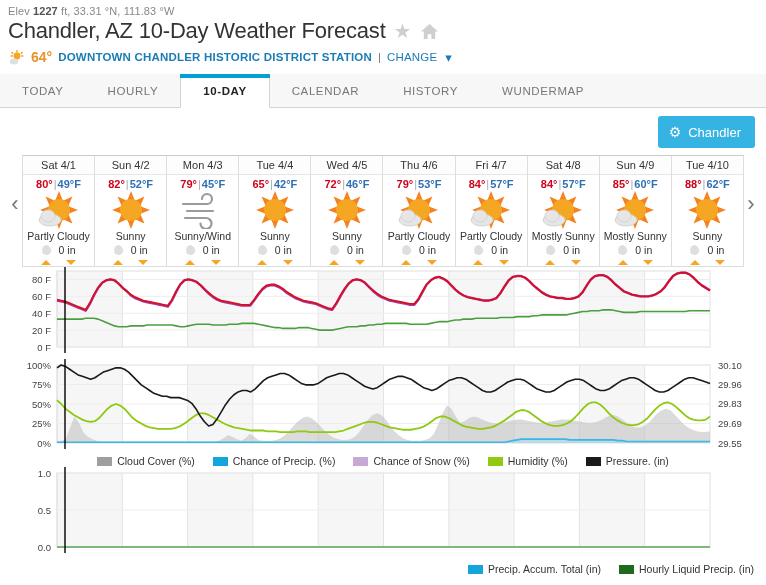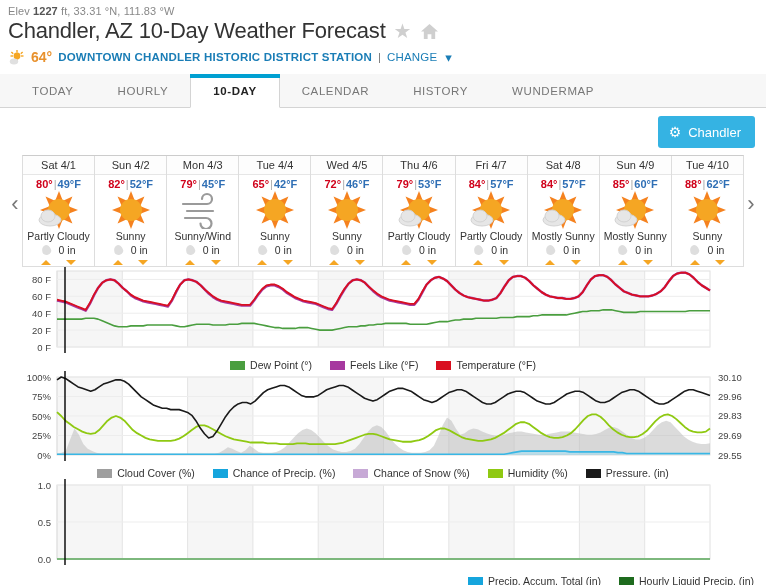--- a/index.html
+++ b/index.html
@@ -35,21 +35,21 @@
   .station-name {
     color:#1a7db6; font-weight:bold; font-size:11.5px; letter-spacing:.2px;
   }
   .sep { color:#777; font-size:11.5px; }
   .change-link { color:#1a7db6; font-size:11.5px; letter-spacing:.2px; }
   .chev-down { color:#1a7db6; font-size:13px; margin-left:2px; }
 
   
   .tabs {
     margin-top:9px; height:34px; border-bottom:1px solid #d4d4d4;
-    background:#f7f7f7; display:flex; align-items:stretch; padding-left:10px;
+    background:#f7f7f7; display:flex; align-items:stretch; 
     position:relative;
   }
   .tab {
     display:flex; align-items:center; justify-content:center;
     font-size:11.5px; color:#777; letter-spacing:.6px;
     padding:0 22px; position:relative;
   }
   .tab.active {
     background:#fff; color:#222; font-weight:bold;
     border-left:1px solid #d4d4d4; border-right:1px solid #d4d4d4;
@@ -641,34 +641,20 @@
         <line x1="57" y1="46.22222222222222" x2="710" y2="46.22222222222222" stroke="#ededed" stroke-width="1"></line>
         <text x="51" y="32.833333333333336" font-size="9.5" font-family="&quot;Liberation Sans&quot;, sans-serif" fill="#444" text-anchor="end">60 F</text>
         <line x1="57" y1="29.333333333333336" x2="710" y2="29.333333333333336" stroke="#ededed" stroke-width="1"></line>
         <text x="51" y="15.944444444444443" font-size="9.5" font-family="&quot;Liberation Sans&quot;, sans-serif" fill="#444" text-anchor="end">80 F</text>
         <line x1="57" y1="12.444444444444443" x2="710" y2="12.444444444444443" stroke="#ededed" stroke-width="1"></line>
         <path d="M57.00 52.13 L61.11 52.13 L65.21 52.13 L69.32 52.13 L73.43 52.13 L77.53 52.13 L81.64 52.13 L85.75 51.29 L89.86 51.29 L93.96 51.29 L98.07 52.13 L102.18 53.82 L106.28 55.51 L110.39 57.20 L114.50 58.89 L118.60 59.73 L122.71 59.73 L126.82 59.73 L130.92 58.89 L135.03 58.89 L139.14 58.89 L143.25 58.89 L147.35 58.04 L151.46 58.04 L155.57 58.04 L159.67 58.04 L163.78 58.04 L167.89 58.04 L171.99 58.04 L176.10 58.89 L180.21 59.73 L184.31 59.73 L188.42 58.89 L192.53 58.04 L196.64 57.20 L200.74 57.20 L204.85 57.20 L208.96 57.20 L213.06 58.04 L217.17 58.04 L221.28 58.04 L225.38 58.04 L229.49 57.20 L233.60 57.20 L237.70 57.20 L241.81 56.36 L245.92 56.36 L250.03 56.36 L254.13 56.36 L258.24 57.20 L262.35 58.04 L266.45 58.89 L270.56 59.73 L274.67 60.58 L278.77 60.58 L282.88 61.42 L286.99 61.42 L291.09 61.42 L295.20 61.42 L299.31 60.58 L303.42 60.58 L307.52 60.58 L311.63 61.42 L315.74 62.27 L319.84 63.11 L323.95 63.11 L328.06 63.11 L332.16 63.11 L336.27 62.27 L340.38 61.42 L344.48 60.58 L348.59 59.73 L352.70 59.73 L356.81 59.73 L360.91 58.89 L365.02 58.89 L369.13 58.04 L373.23 58.04 L377.34 57.20 L381.45 57.20 L385.55 56.36 L389.66 56.36 L393.77 56.36 L397.87 56.36 L401.98 56.36 L406.09 56.36 L410.19 57.20 L414.30 57.20 L418.41 57.20 L422.52 57.20 L426.62 57.20 L430.73 56.36 L434.84 55.51 L438.94 54.67 L443.05 54.67 L447.16 54.67 L451.26 53.82 L455.37 52.98 L459.48 52.98 L463.58 52.13 L467.69 52.13 L471.80 52.13 L475.91 51.29 L480.01 51.29 L484.12 51.29 L488.23 51.29 L492.33 51.29 L496.44 51.29 L500.55 50.44 L504.65 50.44 L508.76 50.44 L512.87 50.44 L516.97 49.60 L521.08 49.60 L525.19 49.60 L529.30 49.60 L533.40 48.76 L537.51 48.76 L541.62 47.91 L545.72 47.91 L549.83 47.91 L553.94 47.91 L558.04 47.91 L562.15 47.91 L566.26 47.91 L570.36 47.07 L574.47 46.22 L578.58 45.38 L582.69 44.53 L586.79 44.53 L590.90 43.69 L595.01 43.69 L599.11 43.69 L603.22 42.84 L607.33 42.84 L611.43 42.84 L615.54 43.69 L619.65 44.53 L623.75 45.38 L627.86 45.38 L631.97 45.38 L636.08 45.38 L640.18 44.53 L644.29 44.53 L648.40 44.53 L652.50 44.53 L656.61 44.53 L660.72 44.53 L664.82 44.53 L668.93 44.53 L673.04 44.53 L677.14 44.53 L681.25 44.53 L685.36 44.53 L689.47 43.69 L693.57 43.69 L697.68 43.69 L701.79 43.69 L705.89 43.69 L710.00 43.69 " fill="none" stroke="#4a9e3f" stroke-width="1.6" stroke-linejoin="round"></path>
         <path d="M57.00 33.56 L61.11 34.40 L65.21 35.24 L69.32 36.93 L73.43 38.62 L77.53 40.31 L81.64 42.00 L85.75 43.69 L89.86 36.93 L93.96 28.49 L98.07 20.89 L102.18 15.82 L106.28 13.29 L110.39 12.44 L114.50 13.29 L118.60 16.67 L122.71 20.89 L126.82 24.27 L130.92 28.49 L135.03 31.02 L139.14 32.71 L143.25 34.40 L147.35 35.24 L151.46 36.09 L155.57 36.93 L159.67 37.78 L163.78 38.62 L167.89 39.47 L171.99 33.56 L176.10 25.11 L180.21 17.51 L184.31 13.29 L188.42 12.44 L192.53 13.29 L196.64 14.98 L200.74 18.36 L204.85 22.58 L208.96 26.80 L213.06 30.18 L217.17 32.71 L221.28 34.40 L225.38 35.24 L229.49 36.09 L233.60 36.93 L237.70 37.78 L241.81 38.62 L245.92 38.62 L250.03 38.62 L254.13 33.56 L258.24 27.64 L262.35 22.58 L266.45 19.20 L270.56 18.36 L274.67 18.36 L278.77 20.04 L282.88 22.58 L286.99 25.96 L291.09 28.49 L295.20 31.02 L299.31 32.71 L303.42 34.40 L307.52 35.24 L311.63 36.09 L315.74 36.93 L319.84 38.62 L323.95 40.31 L328.06 42.00 L332.16 42.84 L336.27 36.93 L340.38 29.33 L344.48 22.58 L348.59 16.67 L352.70 13.29 L356.81 12.44 L360.91 13.29 L365.02 15.82 L369.13 20.04 L373.23 24.27 L377.34 27.64 L381.45 30.18 L385.55 31.87 L389.66 33.56 L393.77 34.40 L397.87 35.24 L401.98 36.09 L406.09 36.93 L410.19 37.78 L414.30 37.78 L418.41 32.71 L422.52 25.11 L426.62 17.51 L430.73 13.29 L434.84 10.76 L438.94 9.91 L443.05 11.60 L447.16 14.13 L451.26 18.36 L455.37 22.58 L459.48 25.96 L463.58 28.49 L467.69 30.18 L471.80 31.02 L475.91 31.87 L480.01 32.71 L484.12 33.56 L488.23 33.56 L492.33 32.71 L496.44 31.02 L500.55 25.96 L504.65 19.20 L508.76 13.29 L512.87 9.91 L516.97 9.07 L521.08 9.07 L525.19 10.76 L529.30 14.13 L533.40 18.36 L537.51 21.73 L541.62 25.11 L545.72 27.64 L549.83 29.33 L553.94 30.18 L558.04 31.02 L562.15 31.02 L566.26 31.87 L570.36 31.87 L574.47 31.02 L578.58 29.33 L582.69 25.11 L586.79 18.36 L590.90 12.44 L595.01 9.07 L599.11 8.22 L603.22 8.22 L607.33 9.91 L611.43 13.29 L615.54 17.51 L619.65 20.89 L623.75 24.27 L627.86 25.96 L631.97 27.64 L636.08 28.49 L640.18 29.33 L644.29 29.33 L648.40 29.33 L652.50 28.49 L656.61 26.80 L660.72 24.27 L664.82 20.04 L668.93 14.13 L673.04 9.07 L677.14 6.53 L681.25 5.69 L685.36 5.69 L689.47 7.38 L693.57 10.76 L697.68 14.98 L701.79 18.36 L705.89 20.89 L710.00 23.42 " fill="none" stroke="#a6389f" stroke-width="2.4" stroke-linejoin="round"></path>
         <path d="M57.00 32.71 L61.11 33.56 L65.21 34.40 L69.32 36.09 L73.43 37.78 L77.53 39.47 L81.64 41.16 L85.75 42.84 L89.86 36.09 L93.96 27.64 L98.07 20.89 L102.18 15.82 L106.28 13.29 L110.39 12.44 L114.50 13.29 L118.60 16.67 L122.71 20.89 L126.82 24.27 L130.92 27.64 L135.03 30.18 L139.14 31.87 L143.25 33.56 L147.35 34.40 L151.46 35.24 L155.57 36.09 L159.67 36.93 L163.78 37.78 L167.89 38.62 L171.99 32.71 L176.10 24.27 L180.21 17.51 L184.31 13.29 L188.42 12.44 L192.53 13.29 L196.64 14.98 L200.74 18.36 L204.85 22.58 L208.96 25.96 L213.06 29.33 L217.17 31.87 L221.28 33.56 L225.38 34.40 L229.49 35.24 L233.60 36.09 L237.70 36.93 L241.81 37.78 L245.92 37.78 L250.03 37.78 L254.13 32.71 L258.24 26.80 L262.35 21.73 L266.45 18.36 L270.56 17.51 L274.67 17.51 L278.77 19.20 L282.88 21.73 L286.99 25.11 L291.09 27.64 L295.20 30.18 L299.31 31.87 L303.42 33.56 L307.52 34.40 L311.63 35.24 L315.74 36.09 L319.84 37.78 L323.95 39.47 L328.06 41.16 L332.16 42.00 L336.27 36.09 L340.38 28.49 L344.48 21.73 L348.59 16.67 L352.70 13.29 L356.81 12.44 L360.91 13.29 L365.02 15.82 L369.13 20.04 L373.23 23.42 L377.34 26.80 L381.45 29.33 L385.55 31.02 L389.66 32.71 L393.77 33.56 L397.87 34.40 L401.98 35.24 L406.09 36.09 L410.19 36.93 L414.30 36.93 L418.41 31.87 L422.52 24.27 L426.62 17.51 L430.73 13.29 L434.84 10.76 L438.94 9.91 L443.05 11.60 L447.16 14.13 L451.26 18.36 L455.37 22.58 L459.48 25.96 L463.58 28.49 L467.69 30.18 L471.80 31.02 L475.91 31.87 L480.01 32.71 L484.12 33.56 L488.23 33.56 L492.33 32.71 L496.44 31.02 L500.55 25.96 L504.65 19.20 L508.76 13.29 L512.87 9.91 L516.97 9.07 L521.08 9.07 L525.19 10.76 L529.30 14.13 L533.40 18.36 L537.51 21.73 L541.62 25.11 L545.72 27.64 L549.83 29.33 L553.94 30.18 L558.04 31.02 L562.15 31.02 L566.26 31.87 L570.36 31.87 L574.47 31.02 L578.58 29.33 L582.69 25.11 L586.79 18.36 L590.90 12.44 L595.01 9.07 L599.11 8.22 L603.22 8.22 L607.33 9.91 L611.43 13.29 L615.54 17.51 L619.65 20.89 L623.75 24.27 L627.86 25.96 L631.97 27.64 L636.08 28.49 L640.18 29.33 L644.29 29.33 L648.40 29.33 L652.50 28.49 L656.61 26.80 L660.72 24.27 L664.82 20.04 L668.93 14.13 L673.04 9.07 L677.14 6.53 L681.25 5.69 L685.36 5.69 L689.47 7.38 L693.57 10.76 L697.68 14.98 L701.79 18.36 L705.89 20.89 L710.00 23.42 " fill="none" stroke="#d90f20" stroke-width="1.8" stroke-linejoin="round"></path>
         <line x1="65" y1="-2" x2="65" y2="86" stroke="#000" stroke-width="1.4"></line>
       </svg>
-    <div class="legend" id="legend-temp">
-        <div class="legend-item">
-          <span class="swatch" style="background:#4a9e3f"></span>
-          <span>Dew Point (°)</span>
-        </div>
-        <div class="legend-item">
-          <span class="swatch" style="background:#a6389f"></span>
-          <span>Feels Like (°F)</span>
-        </div>
-        <div class="legend-item">
-          <span class="swatch" style="background:#d90f20"></span>
-          <span>Temperature (°F)</span>
-        </div>
-      </div>
   </div>
 
   <div class="chart-block">
     <svg id="svg-cond" width="766" height="92" viewBox="0 0 766 92">
         <rect x="57" y="6" width="65.3" height="78" fill="#f6f6f6"></rect>
         <line x1="57" y1="6" x2="57" y2="84" stroke="#e4e4e4" stroke-width="1"></line>
         <line x1="122.3" y1="6" x2="122.3" y2="84" stroke="#e4e4e4" stroke-width="1"></line>
         <rect x="187.6" y="6" width="65.3" height="78" fill="#f6f6f6"></rect>
         <line x1="187.6" y1="6" x2="187.6" y2="84" stroke="#e4e4e4" stroke-width="1"></line>
         <line x1="252.89999999999998" y1="6" x2="252.89999999999998" y2="84" stroke="#e4e4e4" stroke-width="1"></line>

